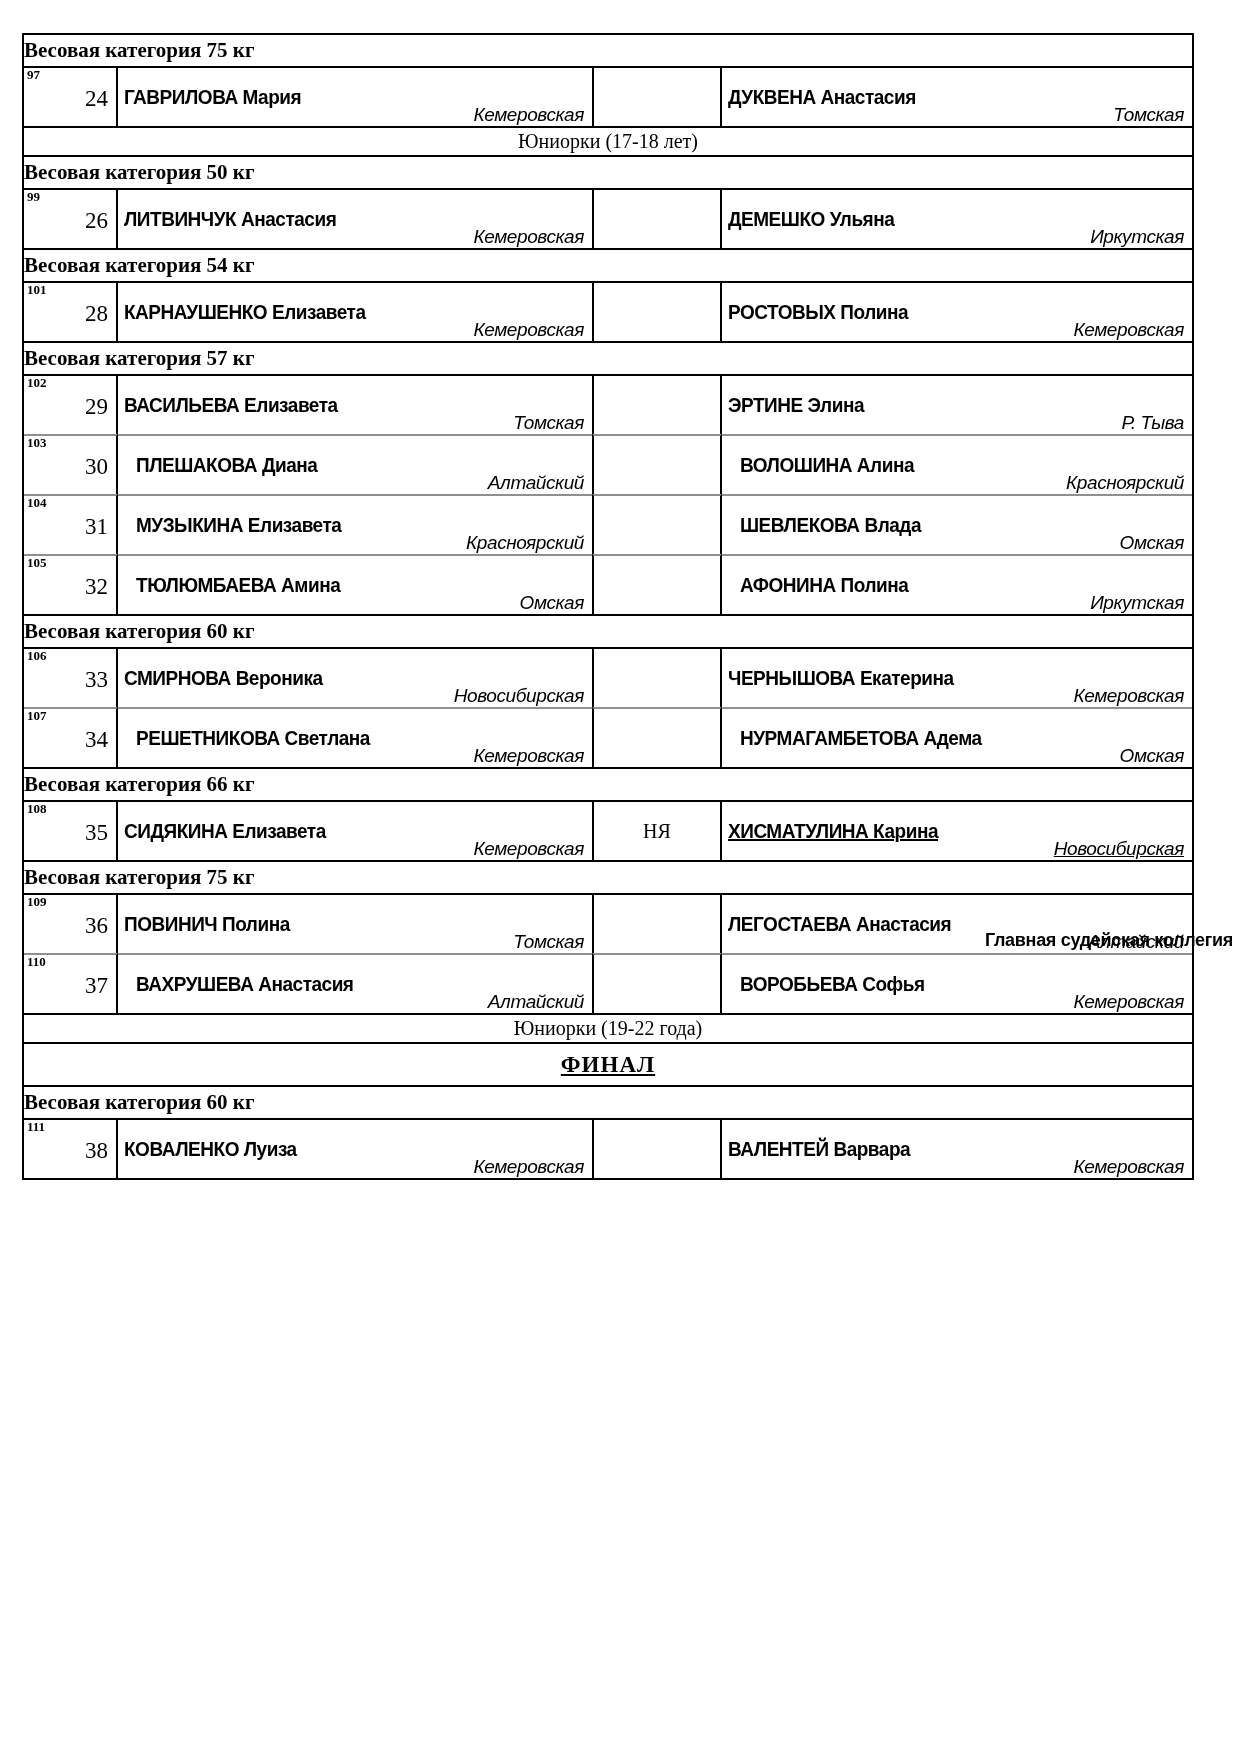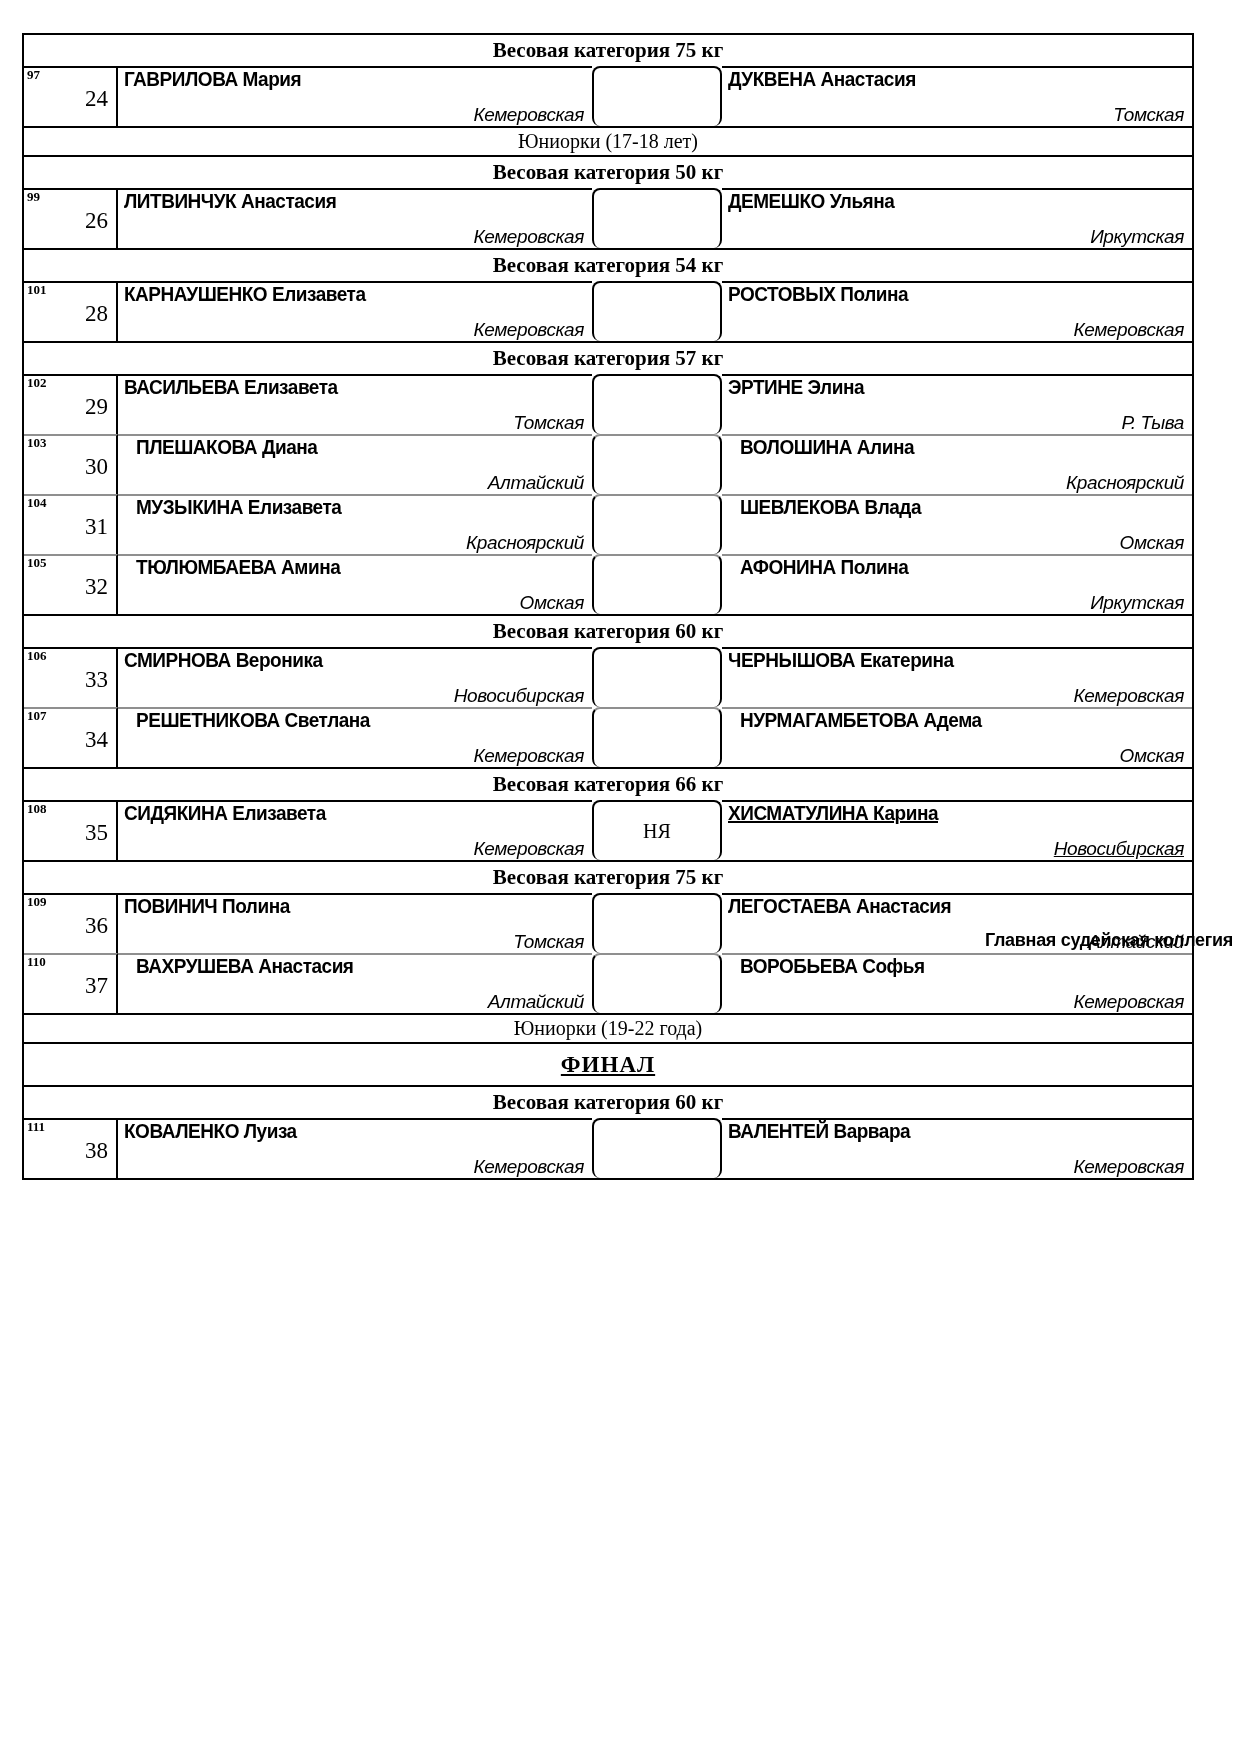--- a/index.html
+++ b/index.html
@@ -22,21 +22,21 @@
     border-top:2px solid #000;
     vertical-align:middle;
     overflow:visible;
     padding:0;
   }
   table.bouts tr:first-child td { border-top:none; }
   
   tr.r-bout + tr.r-bout td { border-top-color:#8f8f8f;padding-left:12px; }
 
   tr.r-section td {
-    height:31px; text-align:center;
+    height:31px; text-align:left;
     font-weight:bold; font-size:21px;
     font-family:"Liberation Serif", serif;
     margin-top:11px;
   }
   tr.r-divider td {
     height:27px; text-align:center;
     font-size:20px;
     font-family:"Liberation Serif", serif;
   }
   tr.r-final td {
@@ -44,35 +44,35 @@
     font-weight:bold; font-size:23px;
     letter-spacing:1px;
     text-decoration:underline;
     font-family:"Liberation Serif", serif;
     margin-top:17px;
   }
   tr.r-bout td { height:33px; }
 
   td.c-num { position:relative; border-right:2px solid #000; }
   td.c-mid { border-left:2px solid #000; border-right:2px solid #000;
-             text-align:center; font-size:20px; font-family:"Liberation Serif", serif;border-radius:8px; }
+             text-align:center; font-size:20px; font-family:"Liberation Serif", serif; }
 
   .sup {
     position:absolute; top:0px; left:3px;
     font-weight:bold; font-size:13px;
     font-family:"Liberation Serif", serif;
     line-height:14px;
   }
   .bnum {
     text-align:right; padding:3px 8px 0 0;
     font-weight:normal; font-size:23px;
     font-family:"Liberation Serif", serif;
   }
   .comp {
-    display:flex; justify-content:space-between; 
+    display:flex; justify-content:space-between; align-items:center;
     padding:0 8px 0 6px;
   }
   .nm {
     font-family:"Liberation Sans", sans-serif;
     font-weight:bold; font-size:20px;
     letter-spacing:-0.5px; white-space:nowrap;
     transform:scaleX(0.95); transform-origin:left center;
   }
   .rg {
     font-family:"Liberation Sans", sans-serif;

